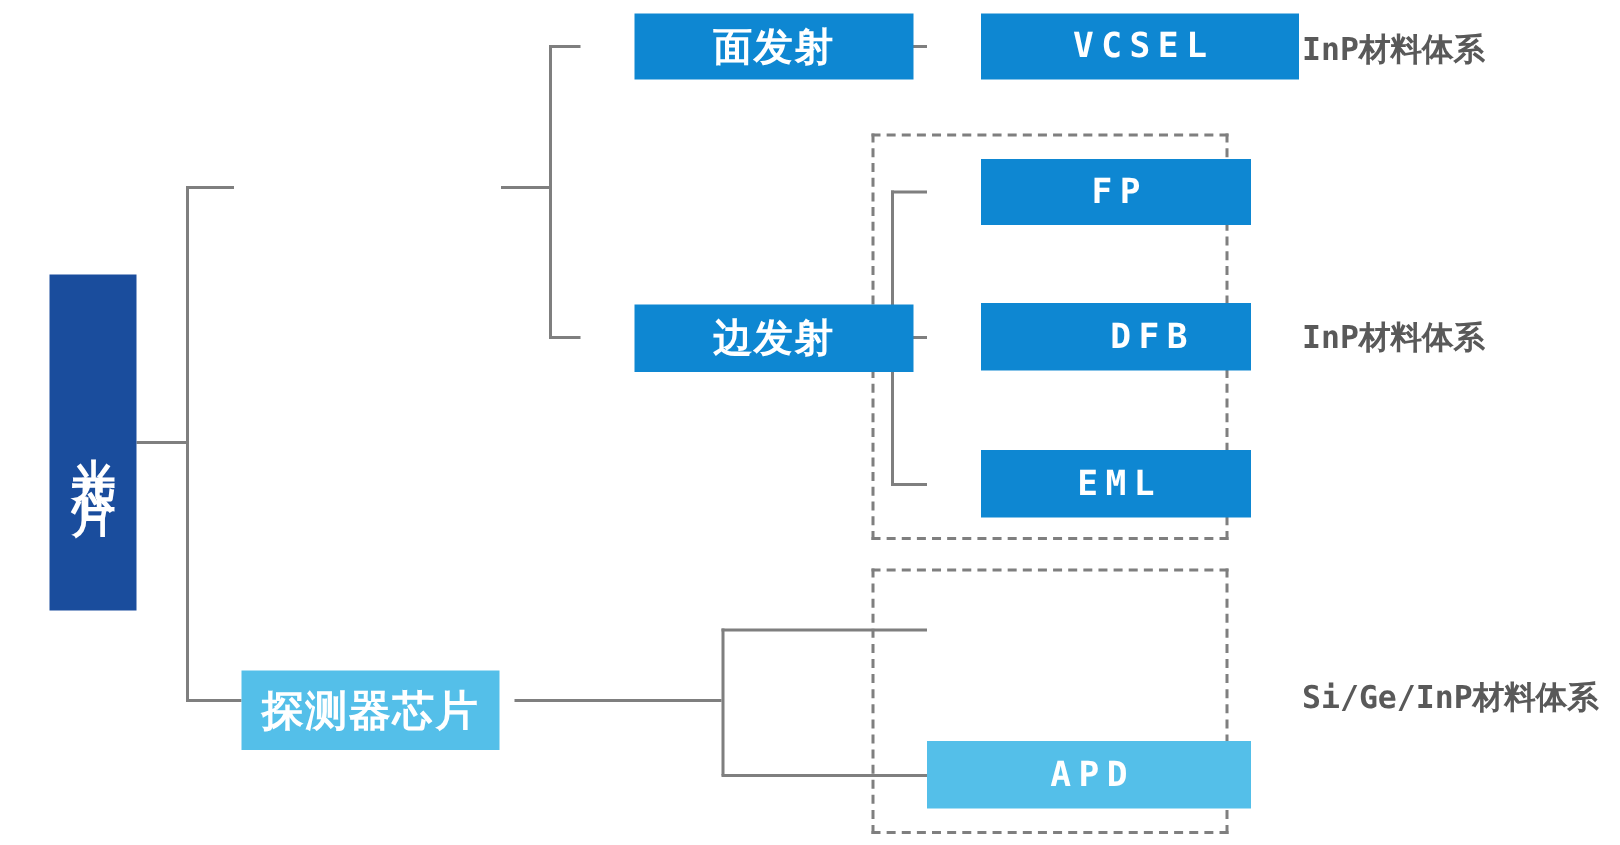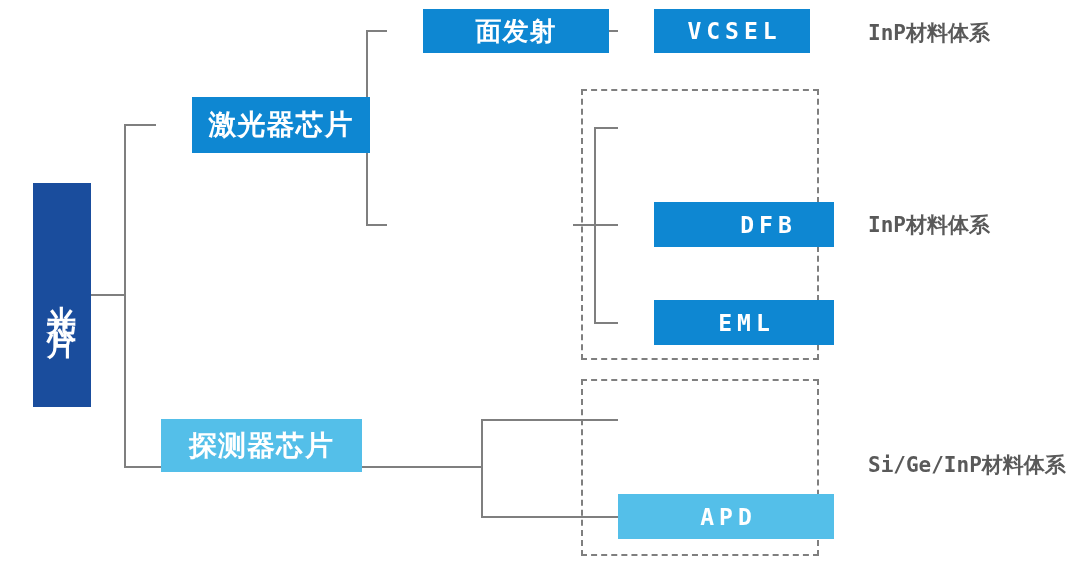--- a/index.html
+++ b/index.html
@@ -90,29 +90,30 @@
   <div class="line h" style="left:343px; top:466px; width:138px;"></div>
   <div class="line v" style="left:481px; top:419px; height:98px;"></div>
   <div class="line h" style="left:481px; top:419px; width:137px;"></div>
   <div class="line h" style="left:481px; top:516px; width:137px;"></div>
 
   <div class="group-outline" style="left:581px; top:89px;  width:238px; height:271px;"></div>
   <div class="group-outline" style="left:581px; top:379px; width:238px; height:177px;"></div>
 
   <div class="node root" style="left:33px; top:183px; width:58px; height:224px;">光芯片</div>
 
-  <div class="node primary cn-lg" style="left:156px; top:97px; width:178px; height:56px;">激光器芯片</div>
 
-  <div class="node light cn-lg" style="left:161px; top:419px; width:201px; height:53px;text-align:center;">探测器芯片</div>
+  <div class="node light cn-lg" style="left:161px; top:447px; width:172px; height:53px;text-align:center;">探测器芯片</div>
 
   <div class="node primary cn-md" style="left:387px; top:9px; width:186px; height:44px;">面发射</div>
 
+  <div class="node primary cn-md" style="left:387px; top:203px; width:186px; height:45px;">边发射</div>
 
-  <div class="node primary latin" style="left:618px; top:9px; width:156px; height:44px;">VCSEL</div>
+  <div class="node primary latin" style="left:618px; top:9px; width:212px; height:44px;">VCSEL</div>
 
+  <div class="node primary latin" style="left:618px; top:106px; width:180px; height:44px;">FP</div>
 
   <div class="node primary latin" style="left:618px; top:202px; width:180px; height:45px;padding-left:44px;">DFB</div>
 
   <div class="node primary latin" style="left:618px; top:300px; width:180px; height:45px;">EML</div>
 
 
   <div class="node light latin" style="left:618px; top:494px; width:216px; height:45px;">APD</div>
 
   <div class="annotation" style="left:868px; top:20px;">InP材料体系</div>
 

